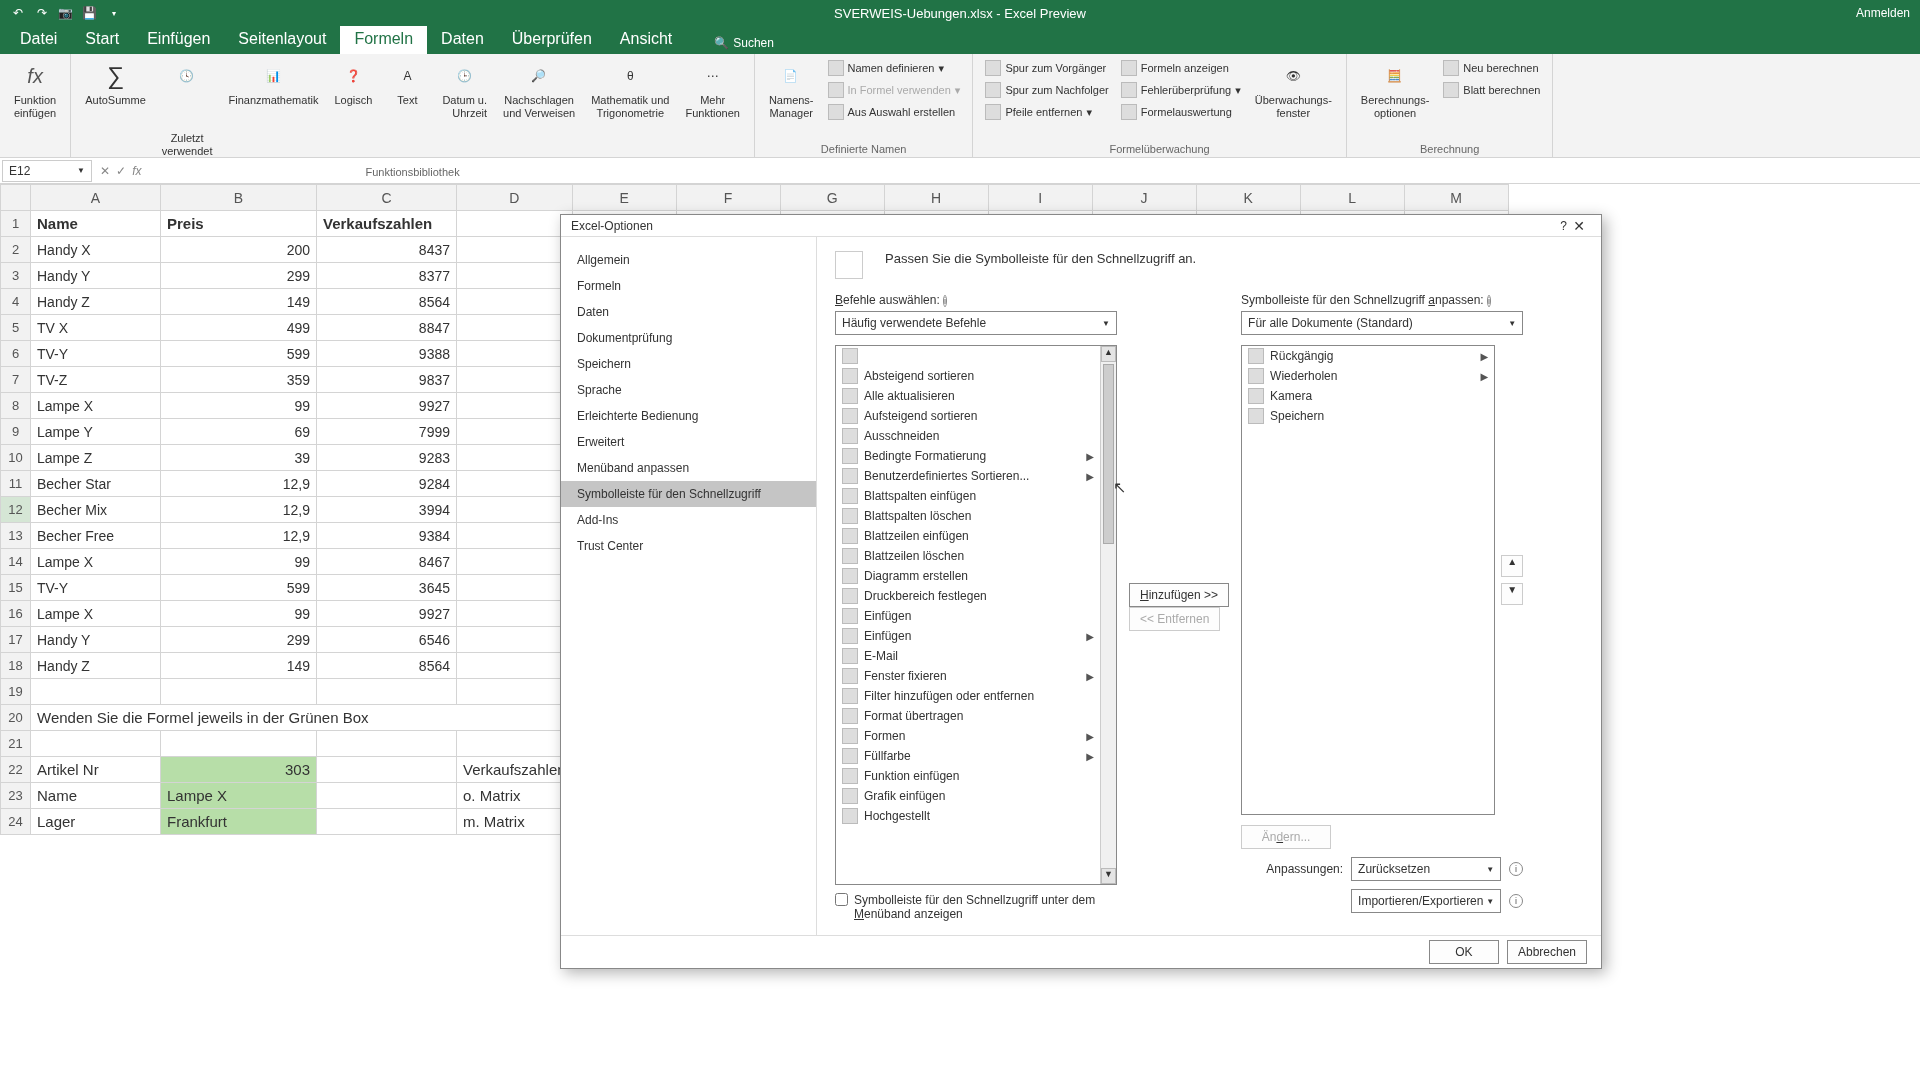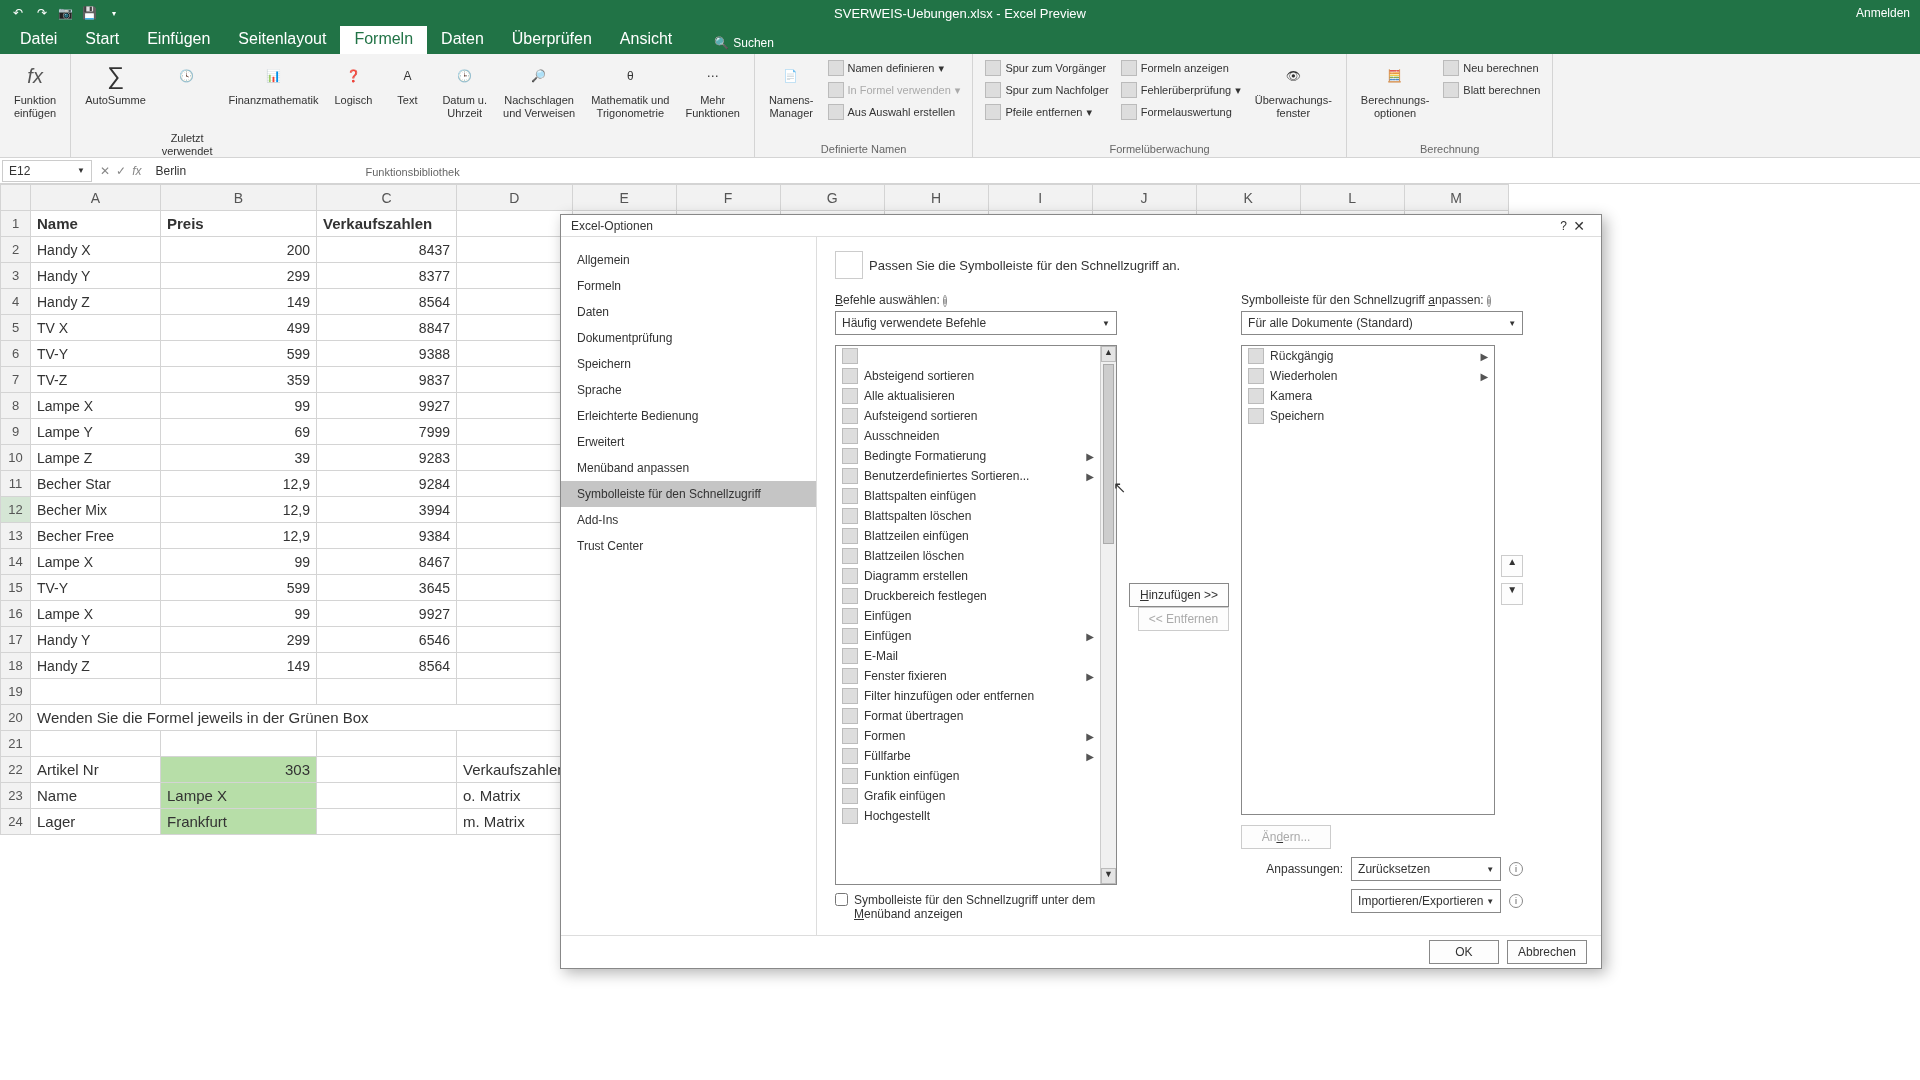--- a/index.html
+++ b/index.html
@@ -58,25 +58,25 @@
   
   .dialog { position: absolute; left: 560px; top: 214px; width: 1042px; height: 755px; background: #fff; border: 1px solid #888; box-shadow: 4px 4px 14px rgba(0,0,0,0.3); display: flex; flex-direction: column; }
   .dlg-title { height: 28px; border-bottom: 1px solid #ddd; display: flex; align-items: center; padding: 0 10px; font-size: 12px; }
   .dlg-title .spacer { flex: 1; }
   .dlg-close { width: 24px; text-align: center; cursor: pointer; font-size: 14px; }
   .dlg-body { flex: 1; display: flex; }
   .dlg-nav { width: 256px; background: #fff; border-right: 1px solid #ddd; padding: 10px 0; }
   .dlg-nav-item { padding: 6px 16px; font-size: 12px; cursor: pointer; }
   .dlg-nav-item.selected { background: #c5c5c5; }
   .dlg-content { flex: 1; padding: 14px 18px; display: flex; flex-direction: column; }
-  .dlg-header { display: flex; align-items: center; gap: 6px; margin-bottom: 14px; }
+  .dlg-header { display: flex; align-items: flex-start; gap: 22px; margin-bottom: 14px; }
   .dlg-header-icon { width: 28px; height: 28px; background: #fff; border:1px solid #ccc; }
   .dlg-cols { display: flex; gap: 12px; flex: 1; }
   .col-left, .col-right { width: 282px; display: flex; flex-direction: column; }
-  .col-mid { display: flex; flex-direction: column; justify-content: center; gap: 0; align-items: flex-end; }
+  .col-mid { display: flex; flex-direction: column; justify-content: center; gap: 0; align-items: flex-start; }
   .label { font-size: 12px; margin-bottom: 4px; }
   .underline { text-decoration: underline; text-decoration-color: #333; }
   .combo { height: 24px; border: 1px solid #888; display: flex; align-items: center; padding: 0 6px; font-size: 12px; justify-content: space-between; margin-bottom: 10px; background: #fff; }
   .listbox { border: 1px solid #888; flex: 1; overflow: hidden; position: relative; background: #fff; }
   .listbox-inner { position: absolute; inset: 0 16px 0 0; overflow: hidden; }
   .list-item { display: flex; align-items: center; gap: 6px; padding: 1px 6px; font-size: 12px; height: 20px; cursor: pointer; }
   .list-item .li-icon { width: 16px; height: 16px; display:inline-block; flex-shrink:0; }
   .list-item .submenu { margin-left: auto; color: #555; font-size: 10px; }
   .scrollbar { position: absolute; right: 0; top: 0; bottom: 0; width: 16px; background: #f0f0f0; border-left: 1px solid #ccc; }
   .scroll-btn { height: 16px; text-align: center; font-size: 9px; background: #e4e4e4; border: 1px solid #bbb; }
@@ -154,21 +154,21 @@
       <div class="ribbon-btn-large">
           <span class="icon ph-icon-lg">❓</span>
           <span class="label">Logisch</span>
         </div>
       <div class="ribbon-btn-large">
           <span class="icon ph-icon-lg">A</span>
           <span class="label">Text</span>
         </div>
       <div class="ribbon-btn-large">
           <span class="icon ph-icon-lg">🕒</span>
-          <span class="label" style="white-space:pre-line;">Datum u.
+          <span class="label" style="white-space:pre-line;text-align:right;">Datum u.
 Uhrzeit</span>
         </div>
       <div class="ribbon-btn-large">
           <span class="icon ph-icon-lg">🔎</span>
           <span class="label" style="white-space:pre-line;">Nachschlagen
 und Verweisen</span>
         </div>
       <div class="ribbon-btn-large">
           <span class="icon ph-icon-lg">θ</span>
           <span class="label" style="white-space:pre-line;">Mathematik und
@@ -260,21 +260,20 @@
 <div class="formula-bar">
   <div class="name-box">
     <span>E12</span>
     <span style="font-size:8px;">▼</span>
   </div>
   <div class="fb-btns">
     <span>✕</span>
     <span>✓</span>
     <span style="font-style:italic;">fx</span>
   </div>
-  <div class="fb-input">Berlin</div>
 </div>
 
 <div class="grid-area">
 <table class="grid">
   <tbody>
         <tr>
     <th class="rowhdr">&nbsp;</th>
     <th class="colhdr colA">A</th>
     <th class="colhdr colB">B</th>
     <th class="colhdr colC">C</th>

